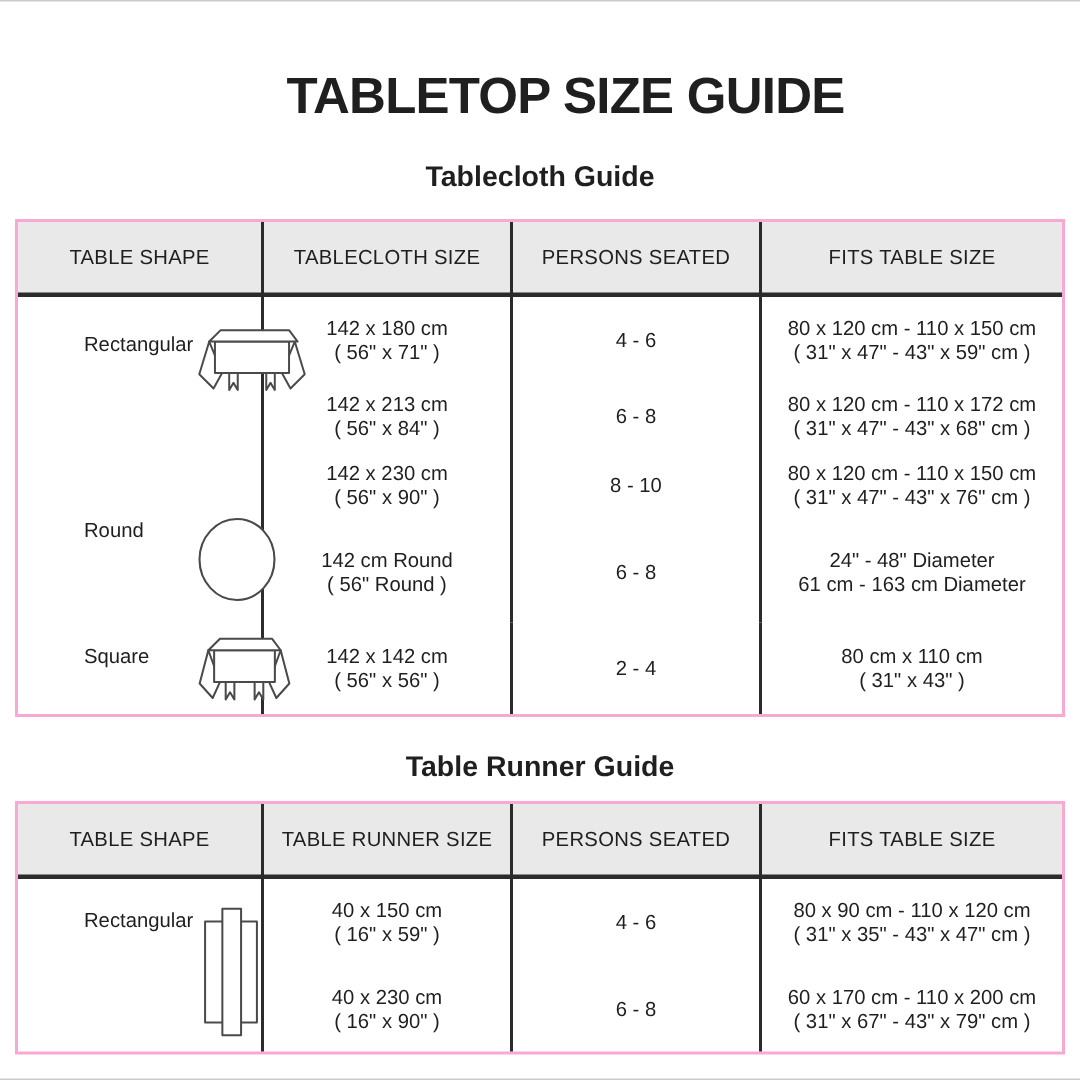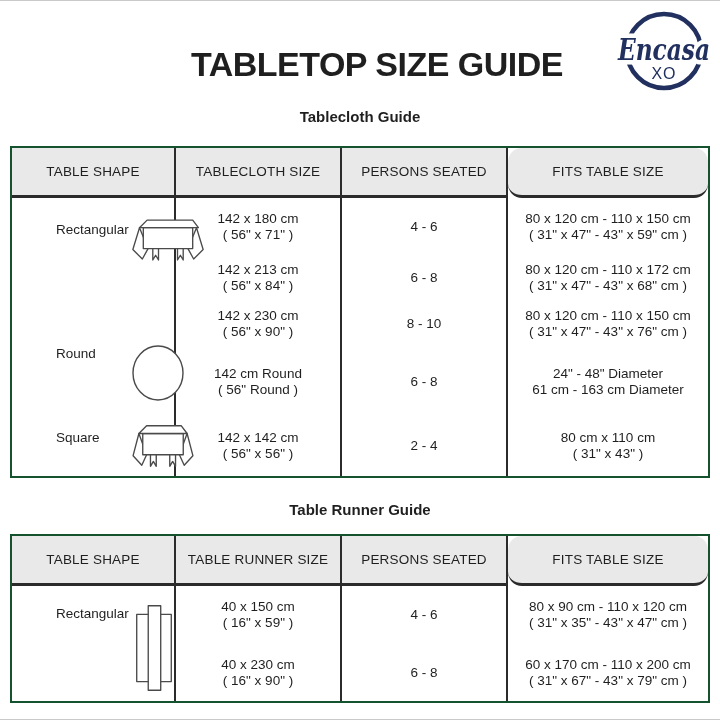--- a/index.html
+++ b/index.html
@@ -8,65 +8,58 @@
     font-family:"Liberation Sans", sans-serif; color:#1f1f1f; background:#fff;
     box-sizing:border-box; border-top:1px solid #c9c9c9; border-bottom:1px solid #c9c9c9;
   }
   .title {
     position:absolute; top:44px; left:0; width:100%; margin:0;
     text-align:center; font-size:34px; font-weight:bold; letter-spacing:-0.5px;padding-left:17px;
   }
   .logo { position:absolute; top:6px; right:8px; width:96px; height:88px; }
   .sec {
     position:absolute; left:0; width:100%; margin:0;
-    text-align:center; font-size:15px; font-weight:bold;
+    text-align:center; font-size:19px; font-weight:bold;
   }
   .sec1 { top:107px; }
   .sec2 { top:500px; }
 
   .tbl {
     position:absolute; left:10px; width:700px; box-sizing:border-box;
     display:grid; grid-template-columns:164px 166px 166px 1fr;
-    border:2px solid #14532d; background:#fff;
+    border:2px solid #f9a8d4; background:#fff;
   }
   .tbl1 { top:145px; height:332px; grid-template-rows:50px 58px 44px 48px 67px 1fr; }
   .tbl2 { top:533px; height:169px; grid-template-rows:50px 58px 1fr; }
 
   .hc {
     background:#e9e9e9; border-right:2px solid #2b2b2b; border-bottom:3px solid #2b2b2b;
     display:flex; align-items:center; justify-content:center;
     font-size:13.5px; letter-spacing:0.2px;
   }
-  .hc.last { border-right:none;border-radius:14px; }
+  .hc.last { border-right:none; }
 
   .bc {
     border-right:2px solid #2b2b2b;
     display:flex; flex-direction:column; align-items:center; justify-content:center;
     text-align:center; font-size:13.5px; line-height:16px;
   }
   .bc.last { border-right:none; }
 
   .shape-col { position:relative; border-right:2px solid #2b2b2b;margin-left:20px; }
   .sg { position:absolute; left:10px; display:flex; align-items:flex-start; }
   .sg .lbl { width:88px; box-sizing:border-box; padding-left:14px; font-size:13.5px; text-align:left; }
   .ic { flex:none; }
   .ic path, .ic rect, .ic ellipse { fill:#ffffff; stroke:#4a4a4a; stroke-width:1.4; stroke-linejoin:round; }
 </style>
 </head>
 <body>
 
 <div class="page">
 
-  <div class="logo">
-    <svg width="96" height="88" viewBox="0 0 96 88">
-      <circle cx="48" cy="44" r="37" fill="none" stroke="#21305e" stroke-width="4.5"></circle>
-      <text x="48" y="53" text-anchor="middle" textLength="92" lengthAdjust="spacingAndGlyphs" font-family="DejaVu Serif, serif" font-style="italic" font-weight="bold" font-size="30" fill="#21305e" stroke="#ffffff" stroke-width="9" paint-order="stroke" stroke-linejoin="round">Encasa</text>
-      <text x="48" y="72" text-anchor="middle" font-family="Liberation Sans, sans-serif" font-size="16" letter-spacing="1" fill="#21305e">XO</text>
-    </svg>
-  </div>
 
   <h1 class="title">TABLETOP SIZE GUIDE</h1>
 
   <h2 class="sec sec1">Tablecloth Guide</h2>
 
   <div class="tbl tbl1">
     <div class="hc" style="grid-column:1;grid-row:1">TABLE SHAPE</div>
     <div class="hc" style="grid-column:2;grid-row:1">TABLECLOTH SIZE</div>
     <div class="hc" style="grid-column:3;grid-row:1">PERSONS SEATED</div>
     <div class="hc last" style="grid-column:4;grid-row:1">FITS TABLE SIZE</div>

